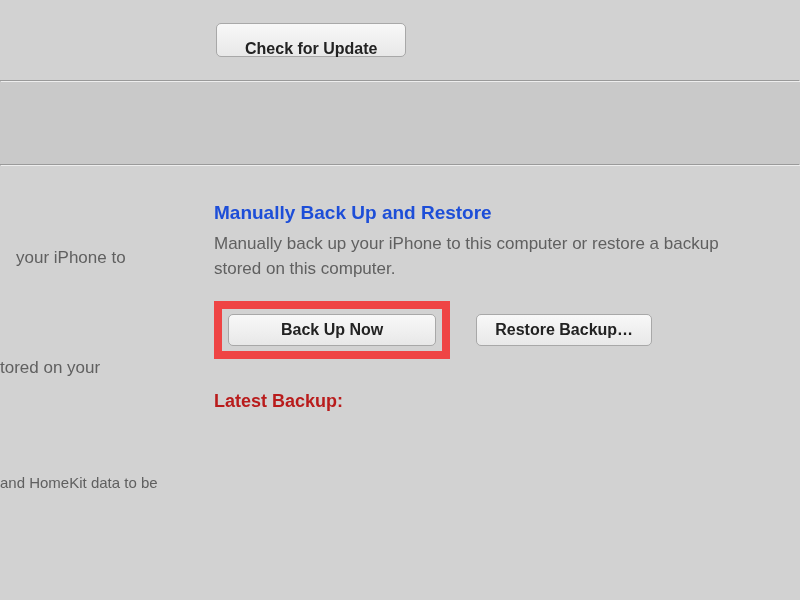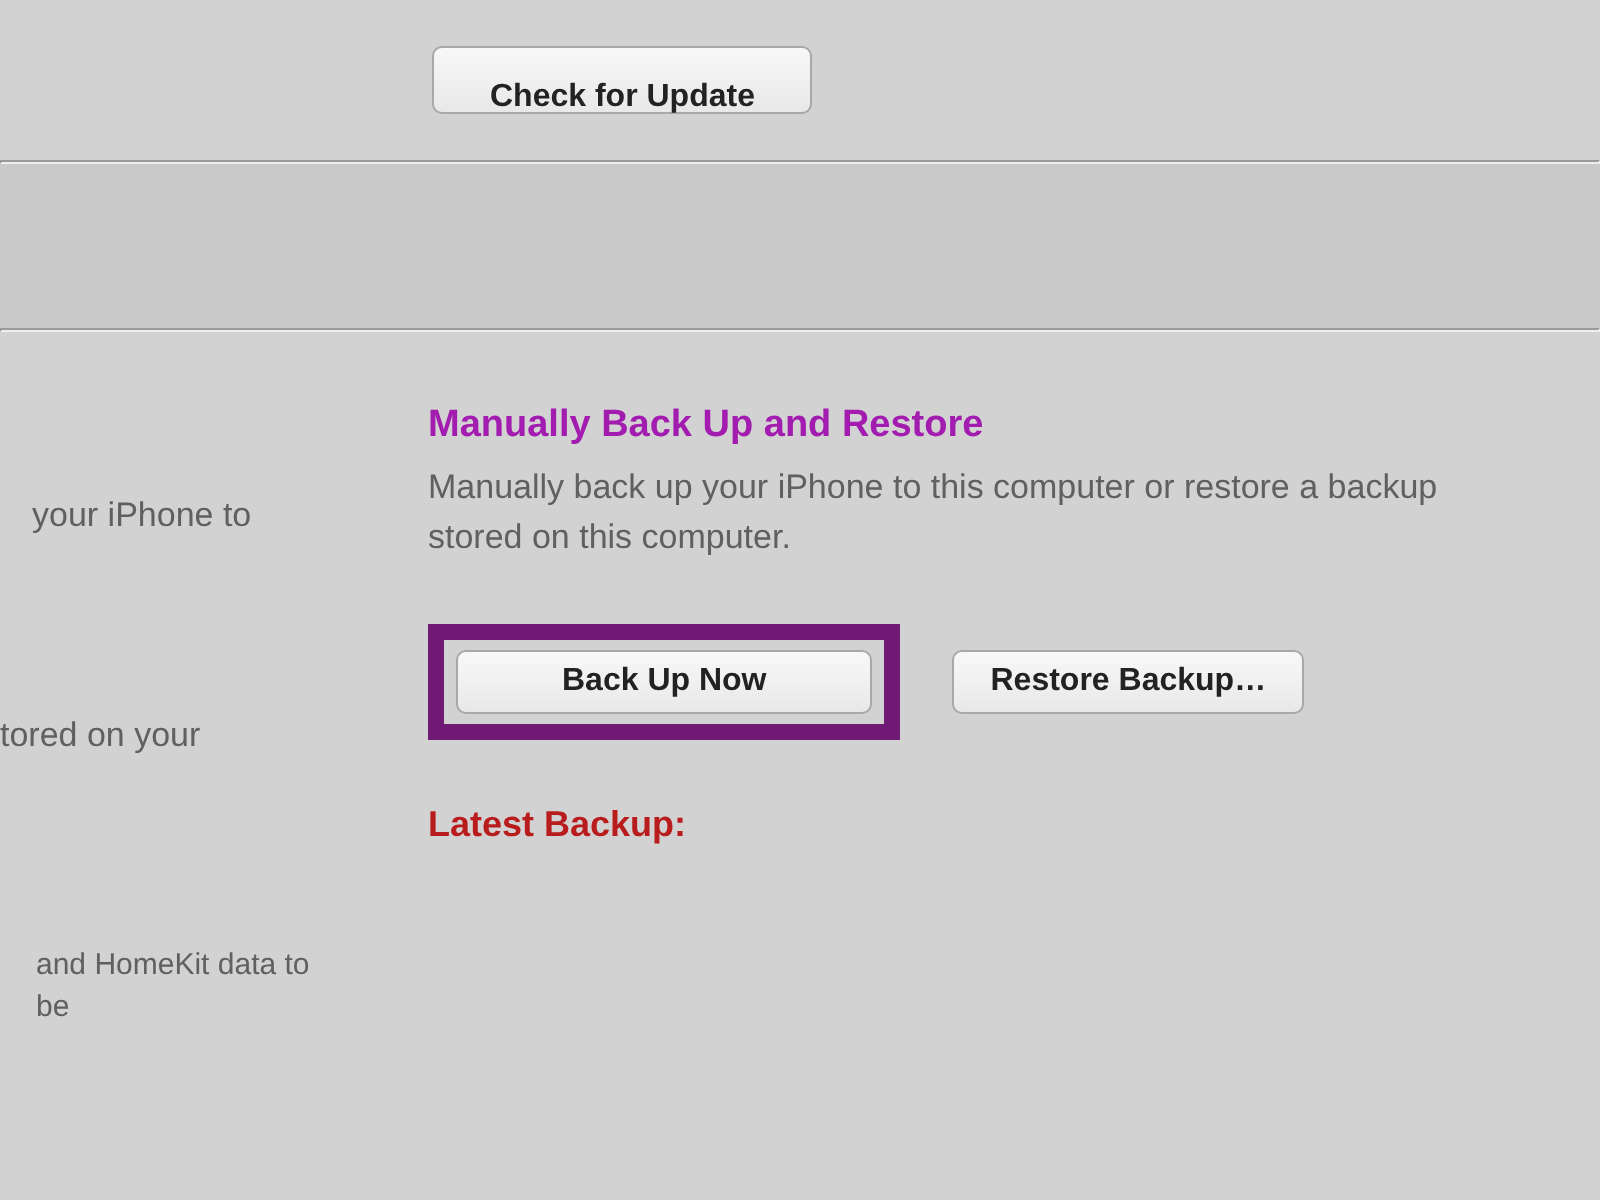--- a/index.html
+++ b/index.html
@@ -51,45 +51,45 @@
       position: absolute;
       left: 0;
       top: 36px;
       width: 160px;
       color: #606060;
       font-size: 17px;
       line-height: 1.4;
     }
     .frag1 { position: absolute; top: 44px; left: 16px; }
     .frag2 { position: absolute; top: 154px; left: 0; }
-    .frag3 { position: absolute; top: 270px; left: 0; font-size: 15px; margin-left: 18px; }
+    .frag3 { position: absolute; top: 270px; left: 0; font-size: 15px; }
     .right-content {
       margin-left: 214px;
     }
     .section-title {
       font-size: 19px;
       font-weight: 700;
-      color: #a21caf;
+      color: #1d4ed8;
       margin-bottom: 8px;
     }
     .section-desc {
       font-size: 17px;
       color: #606060;
       line-height: 1.45;
-      margin-bottom: 31px;
+      margin-bottom: 20px;
       max-width: 560px;
     }
     .button-row {
       display: flex;
       gap: 26px;
       align-items: center;
       margin-bottom: 32px;
     }
     .highlight-box {
-      border: 8px solid #701a75;
+      border: 8px solid #ef4444;
       padding: 5px 6px;
       display: inline-flex;
       align-items: center;
       justify-content: center;
     }
     .latest-label {
       font-size: 18px;
       font-weight: 700;
       color: #b91c1c;
       margin-bottom: 6px;

